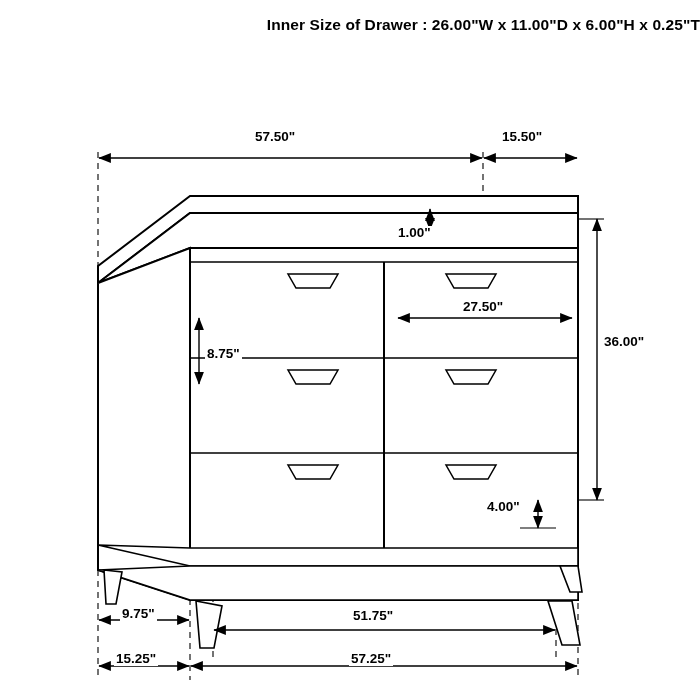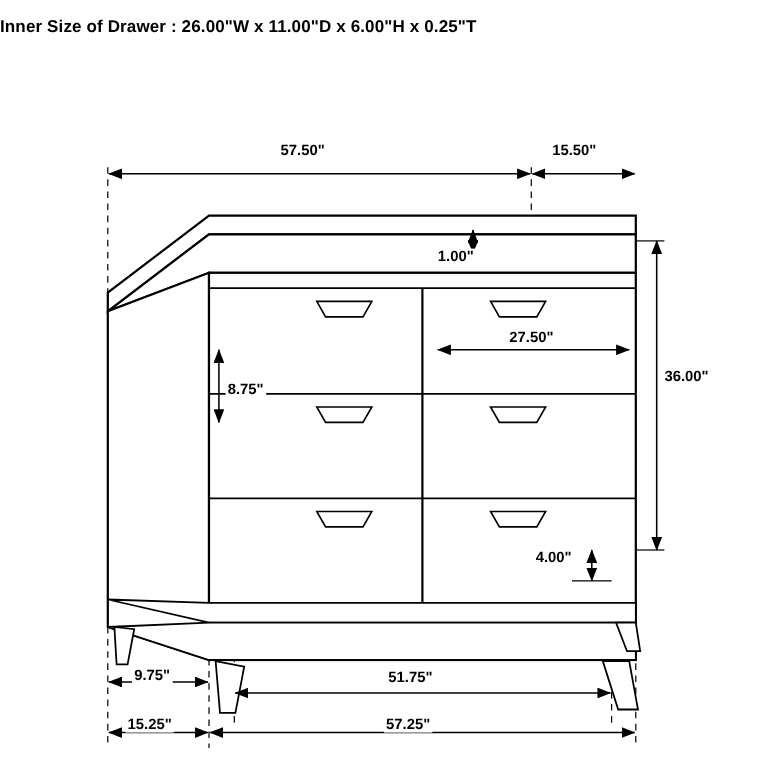--- a/index.html
+++ b/index.html
@@ -17,21 +17,21 @@
   #page {
     position: relative;
     width: 700px;
     height: 700px;
   }
   #title {
     position: absolute;
     left: 0;
     top: 16px;
     width: 700px;
-    text-align: left;
+    text-align: right;
     font-size: 15.5px;
     font-weight: bold;
     letter-spacing: 0.1px;
     color: #000;
   }
   #diagram {
     position: absolute;
     left: 0;
     top: 0;
     width: 700px;

